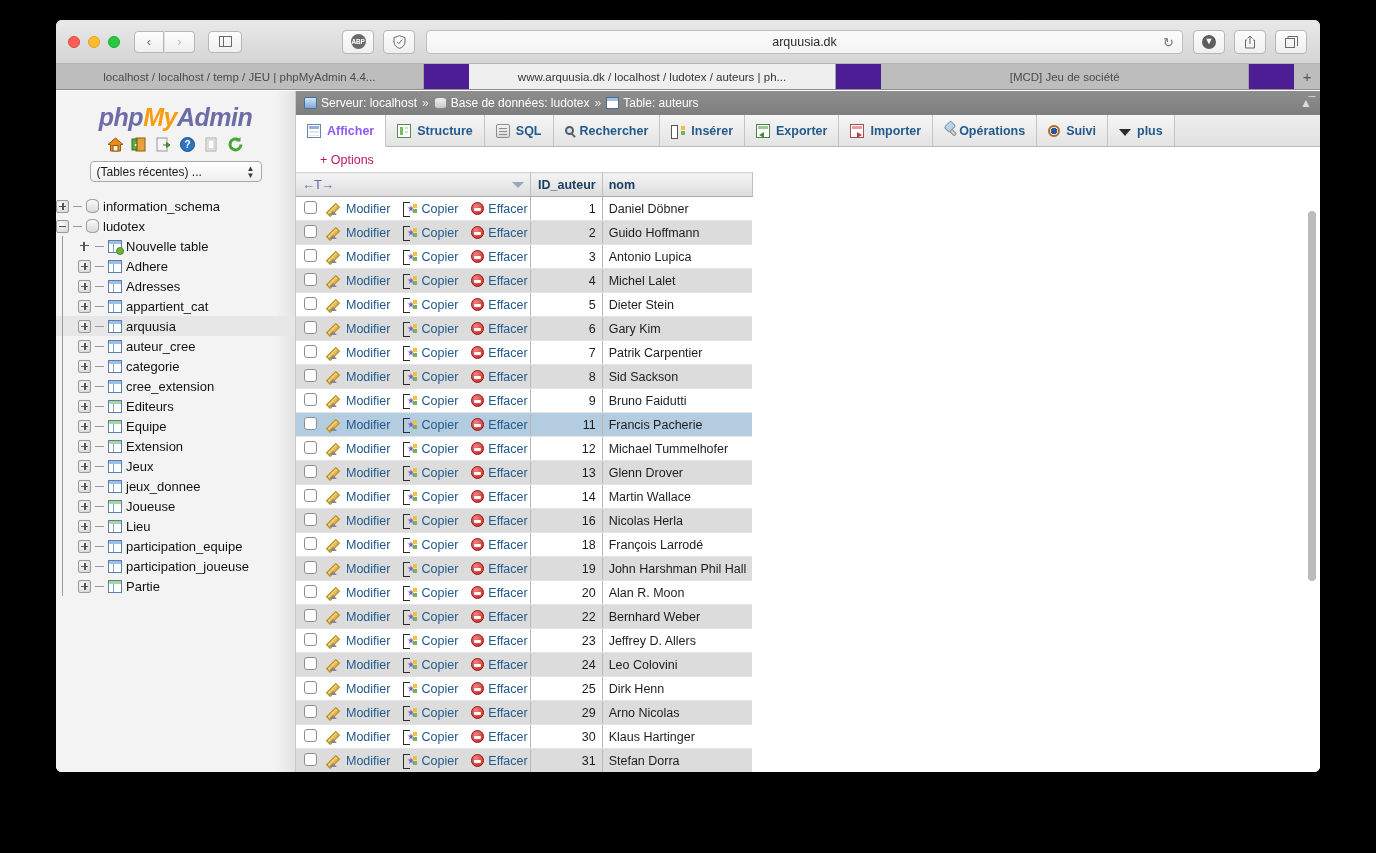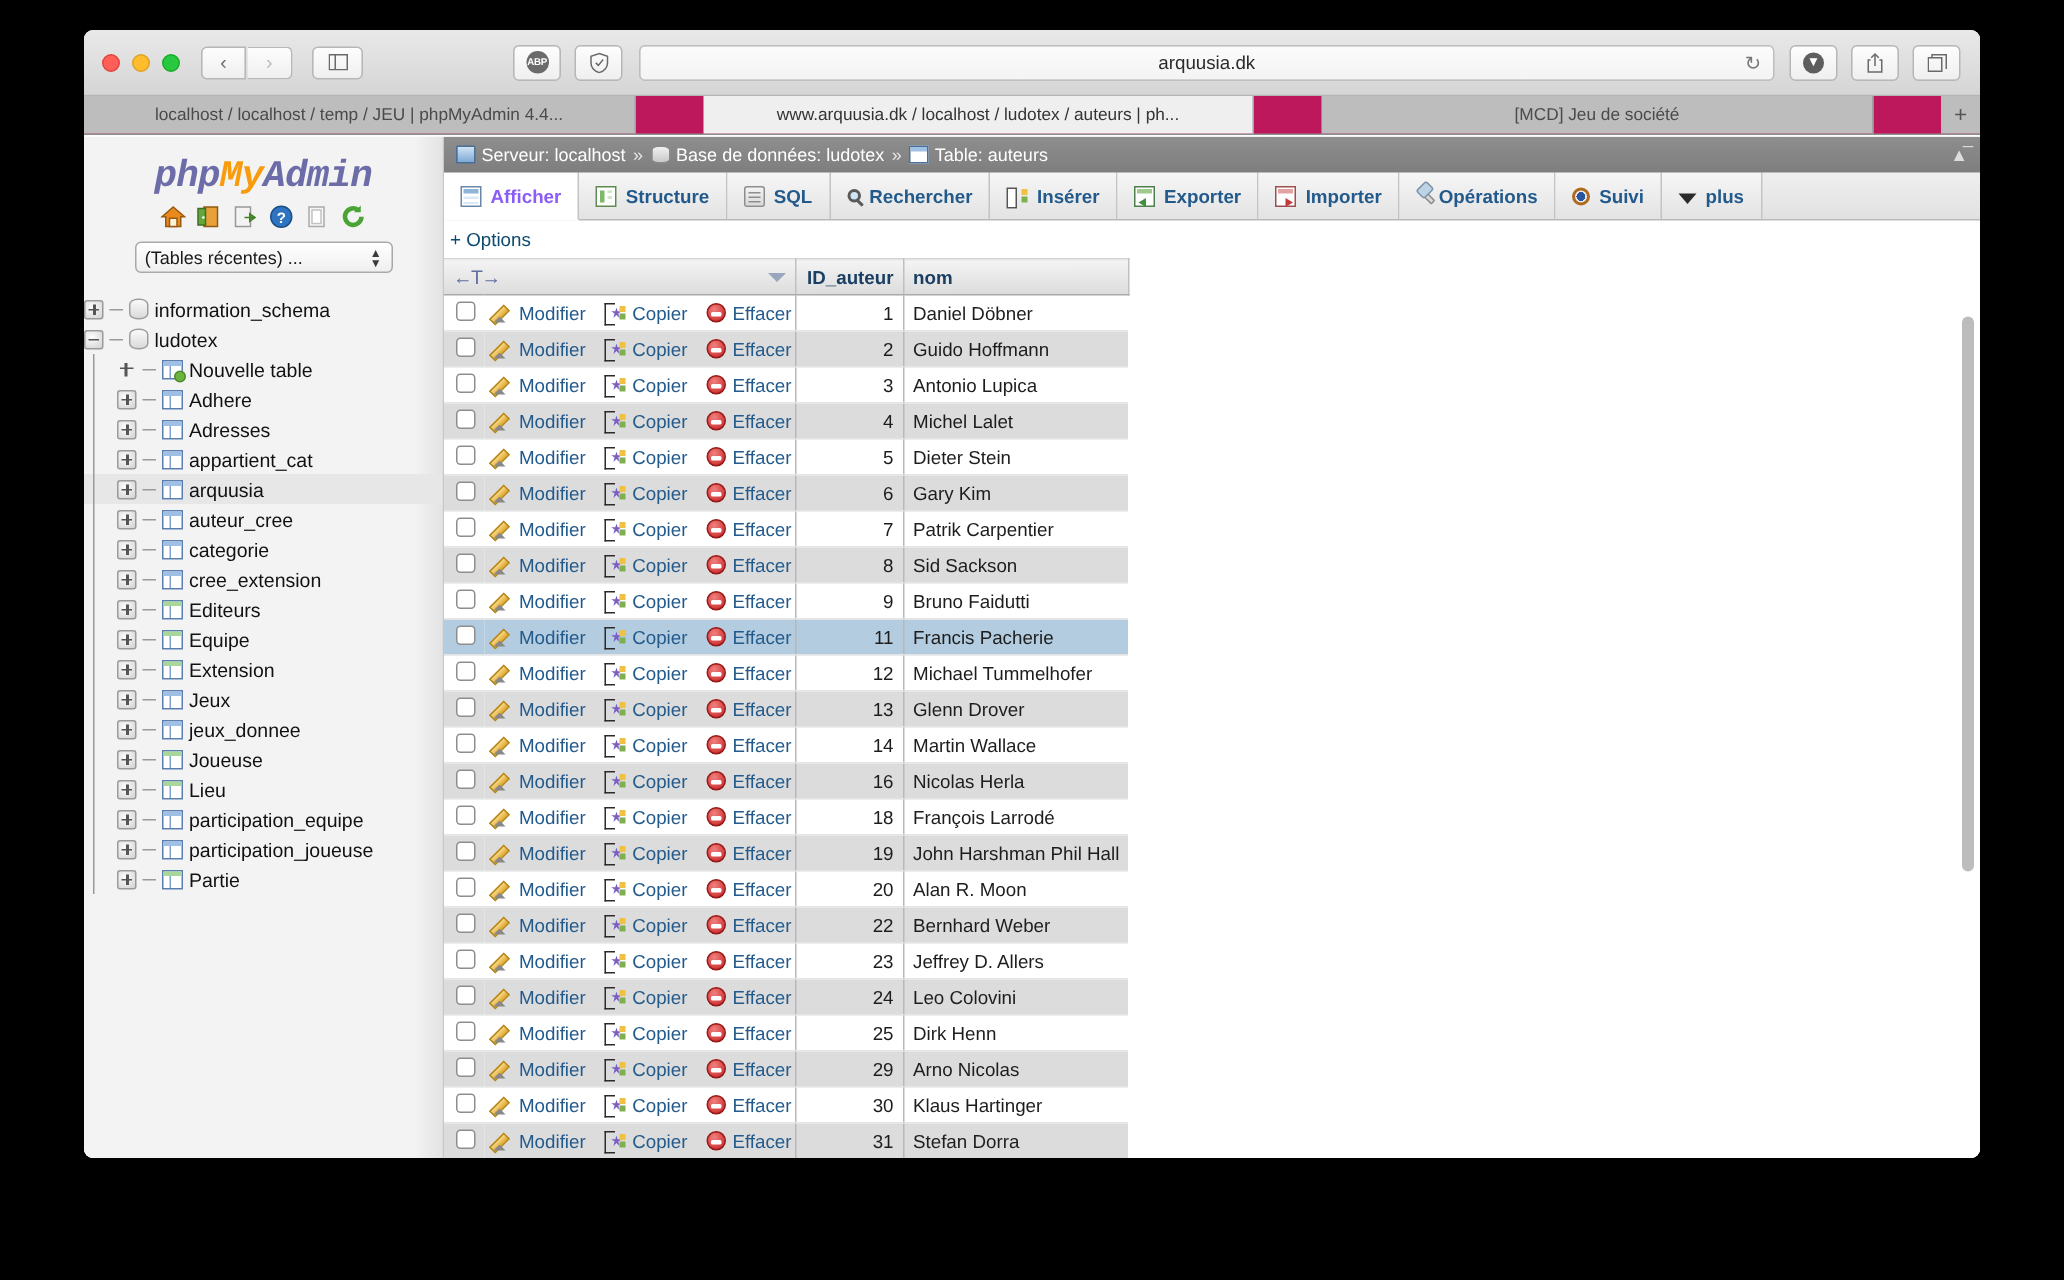--- a/index.html
+++ b/index.html
@@ -81,21 +81,21 @@
   .dl-circle {
     width: 14px; height: 14px; border-radius: 50%;
     background: #5e5e5e; color: #fff;
     display: flex; align-items: center; justify-content: center;
     font-size: 9px; line-height: 1;
   }
 
   
   .tabbar {
     height: 26px;
-    background: #be185d;
+    background: #4c1d95;
     display: flex;
     border-bottom: 1px solid #8e8e8e;
     gap: 45px;
   }
   .tab {
     flex: 1;
     display: flex; align-items: center; justify-content: center;
     font-size: 11.5px; color: #4a4a4a;
     border-right: 1px solid #a2a2a2;
     background: #bdbdbd;
@@ -123,21 +123,21 @@
   .pma-sidebar {
     width: 240px;
     background: linear-gradient(to right, #f3f3f3 0%, #f3f3f3 92%, #e3e3e3 100%);
     border-right: 1px solid #c8c8c8;
     padding: 8px 0 0 0;
     overflow: hidden;
     flex: none;
   }
   .pma-logo {
     text-align: center;
-    font-family: Liberation Mono, monospace;
+    font-family: Liberation Sans, sans-serif;
     font-size: 25px; font-weight: bold; font-style: italic;
     letter-spacing: -0.5px;
     margin: 4px 0 4px 0;
   }
   .pma-logo .php { color: #6c6ca8; }
   .pma-logo .my { color: #f89c0e; }
   .pma-logo .admin { color: #6c6ca8; }
 
   .nav-icons { display: flex; justify-content: center; gap: 7px; margin: 2px 0 8px 0; }
   .nicon { width: 17px; height: 17px; position: relative; display: block; }
@@ -295,22 +295,22 @@
   .ti-ops { background: #d8d8d8; transform: rotate(-45deg); width: 4px; height: 13px; margin-left:5px;
       border-radius: 1px; border:1px solid #8a8a8a;}
   .ti-ops::before { content:""; position:absolute; left:-2px;top:-2px;width:8px;height:6px;
       background:#bfd3e6; border:1px solid #7b93aa; border-radius:2px;}
   .ti-suivi { border:2px solid #b06a1e; border-radius:50%; width:12px;height:12px;
       background: radial-gradient(circle, #2a55a0 0 3px, #e8ebf0 3px); }
   .ti-more { width:0;height:0; border-left:6px solid transparent; border-right:6px solid transparent;
       border-top:7px solid #2b2b2b; margin-top:4px; }
 
   .options-link {
-    font-size: 12.5px; color: #0c4a6e;
-    padding: 6px 0 5px 4px;
+    font-size: 12.5px; color: #be185d;
+    padding: 6px 0 5px 24px;
   }
 
   
   .data-table {
     border-collapse: collapse;
     font-size: 12.5px;
     table-layout: fixed;
   }
   .data-table th {
     background: linear-gradient(#f4f4f4,#dcdcdc);

